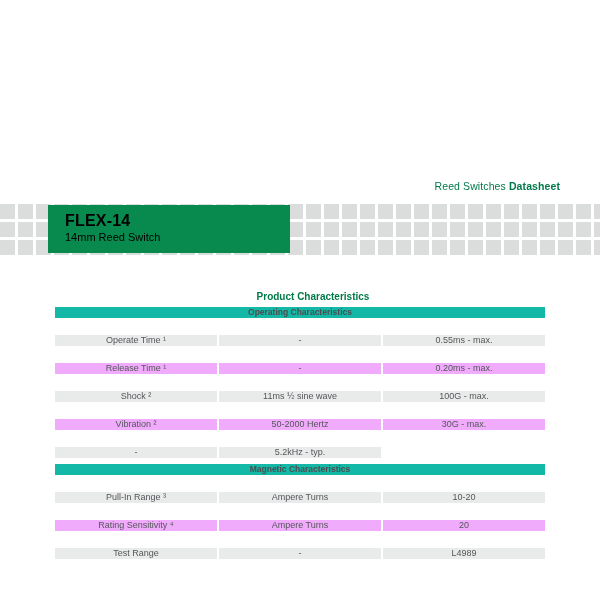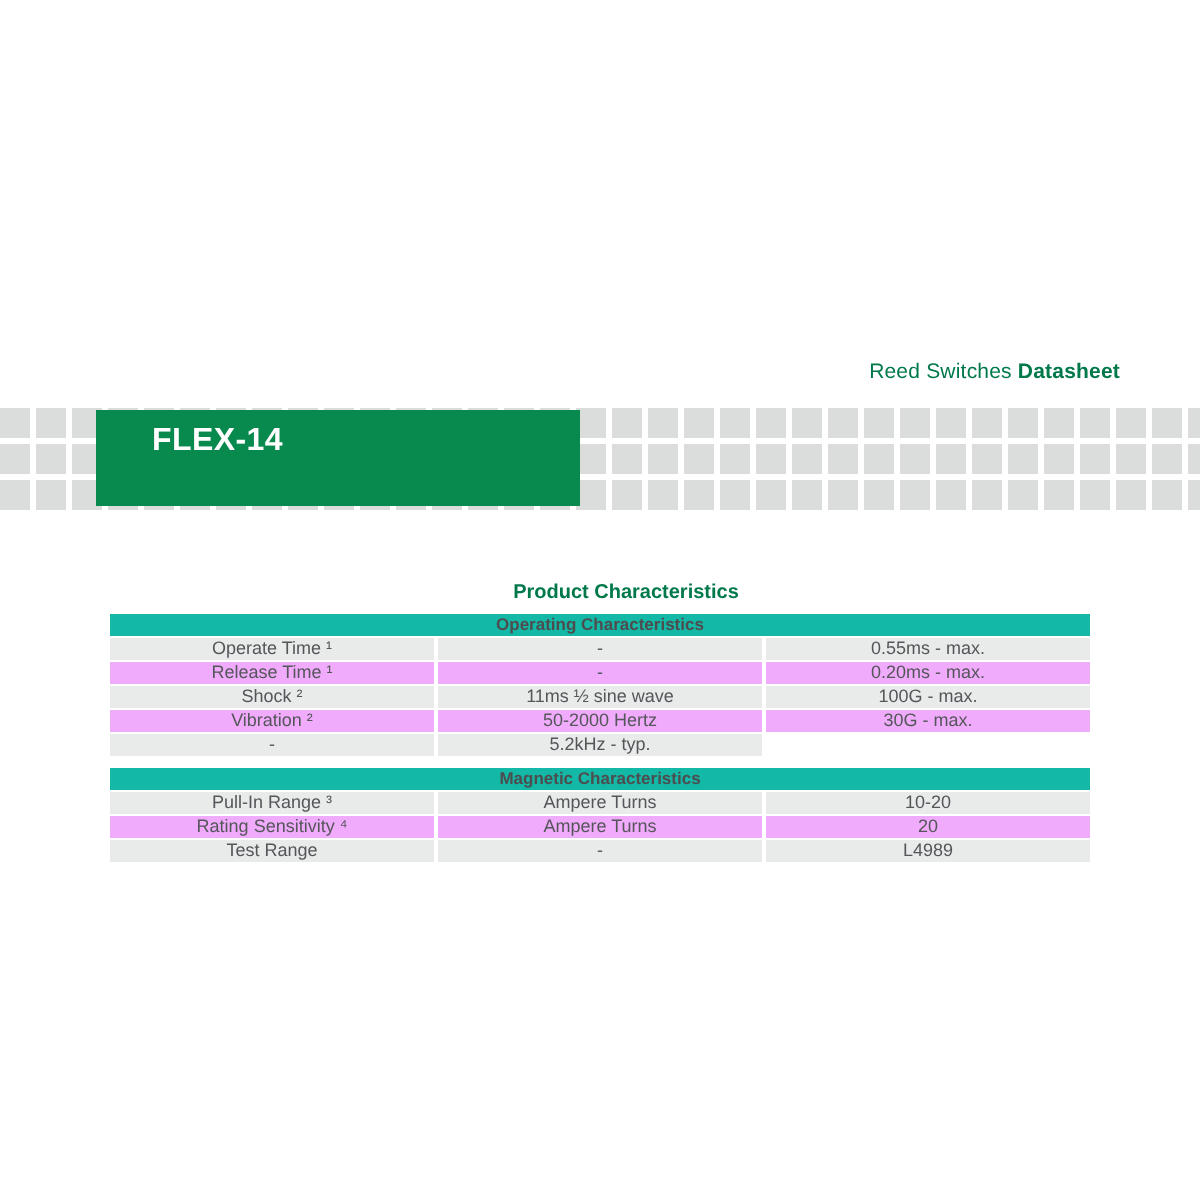--- a/index.html
+++ b/index.html
@@ -19,62 +19,63 @@
   .checker-band {
     position:absolute; top:204px; left:0; width:600px; height:51px;
     background-image:
       repeating-linear-gradient(to right, transparent 0, transparent 15px, #fff 15px, #fff 18px),
       repeating-linear-gradient(to bottom, #dbdcdc 0, #dbdcdc 15px, #fff 15px, #fff 18px);
   }
 
   
   .banner {
     position:absolute; top:1px; left:48px; width:242px; height:48px;
-    background:#088a4f; color:#ffffff; box-sizing:border-box;
-    padding:7px 0 0 28px;
+    background:#088a4f; color:#000000; box-sizing:border-box;
+    padding:7px 0 0 17px;
   }
   .banner-title { font-size:16px; font-weight:700; line-height:18px; letter-spacing:0.2px; }
   .banner-subtitle { font-size:11px; line-height:13px; margin-top:1px; }
 
   
   .content { position:absolute; top:291px; left:0; width:600px; }
   .section-title {
     text-align:center; font-size:10px; font-weight:700; color:#00794a;
     line-height:12px; margin-bottom:4px;padding-left:26px;
   }
 
   .tables { width:490px; margin:0 auto; }
   .tbl { width:100%; }
   .tbl + .tbl { margin-top:6px; }
   .tbl-header {
     height:11px; line-height:11px; background:#14b8a6; color:#4c4d4f;
     font-size:8.5px; font-weight:700; text-align:center;
   }
   .tbl-row {
     display:grid; grid-template-columns:1fr 1fr 1fr; column-gap:2px;
-    margin-top:1px;
+    margin-top:17px;
   }
   .tbl-row .cell {
     height:11px; line-height:11px; font-size:9px; color:#55565a;
     text-align:center; background:#f0abfc; white-space:nowrap; overflow:hidden;
   }
   .tbl-row:nth-child(even) .cell { background:#e9eaea; }
 </style>
 </head>
 <body>
 
 <div class="page">
 
   <div class="doc-label">
     <span>Reed Switches</span><span class="bold">Datasheet</span>
   </div>
 
   <div class="checker-band">
     <div class="banner">
       <div class="banner-title">FLEX-14</div>
+      <div class="banner-subtitle">14mm Reed Switch</div>
     </div>
   </div>
 
   <div class="content">
     <div class="section-title">Product Characteristics</div>
 
     <div class="tables">
 
       <div class="tbl">
         <div class="tbl-header">Operating Characteristics</div>

